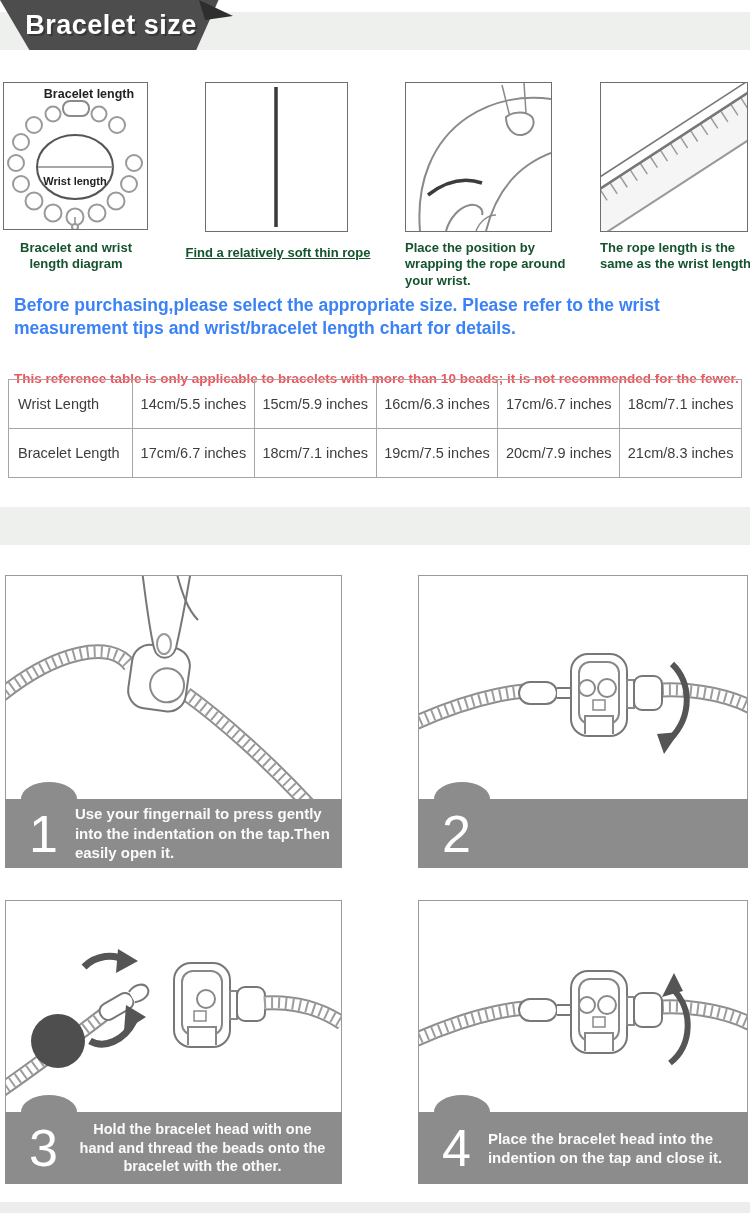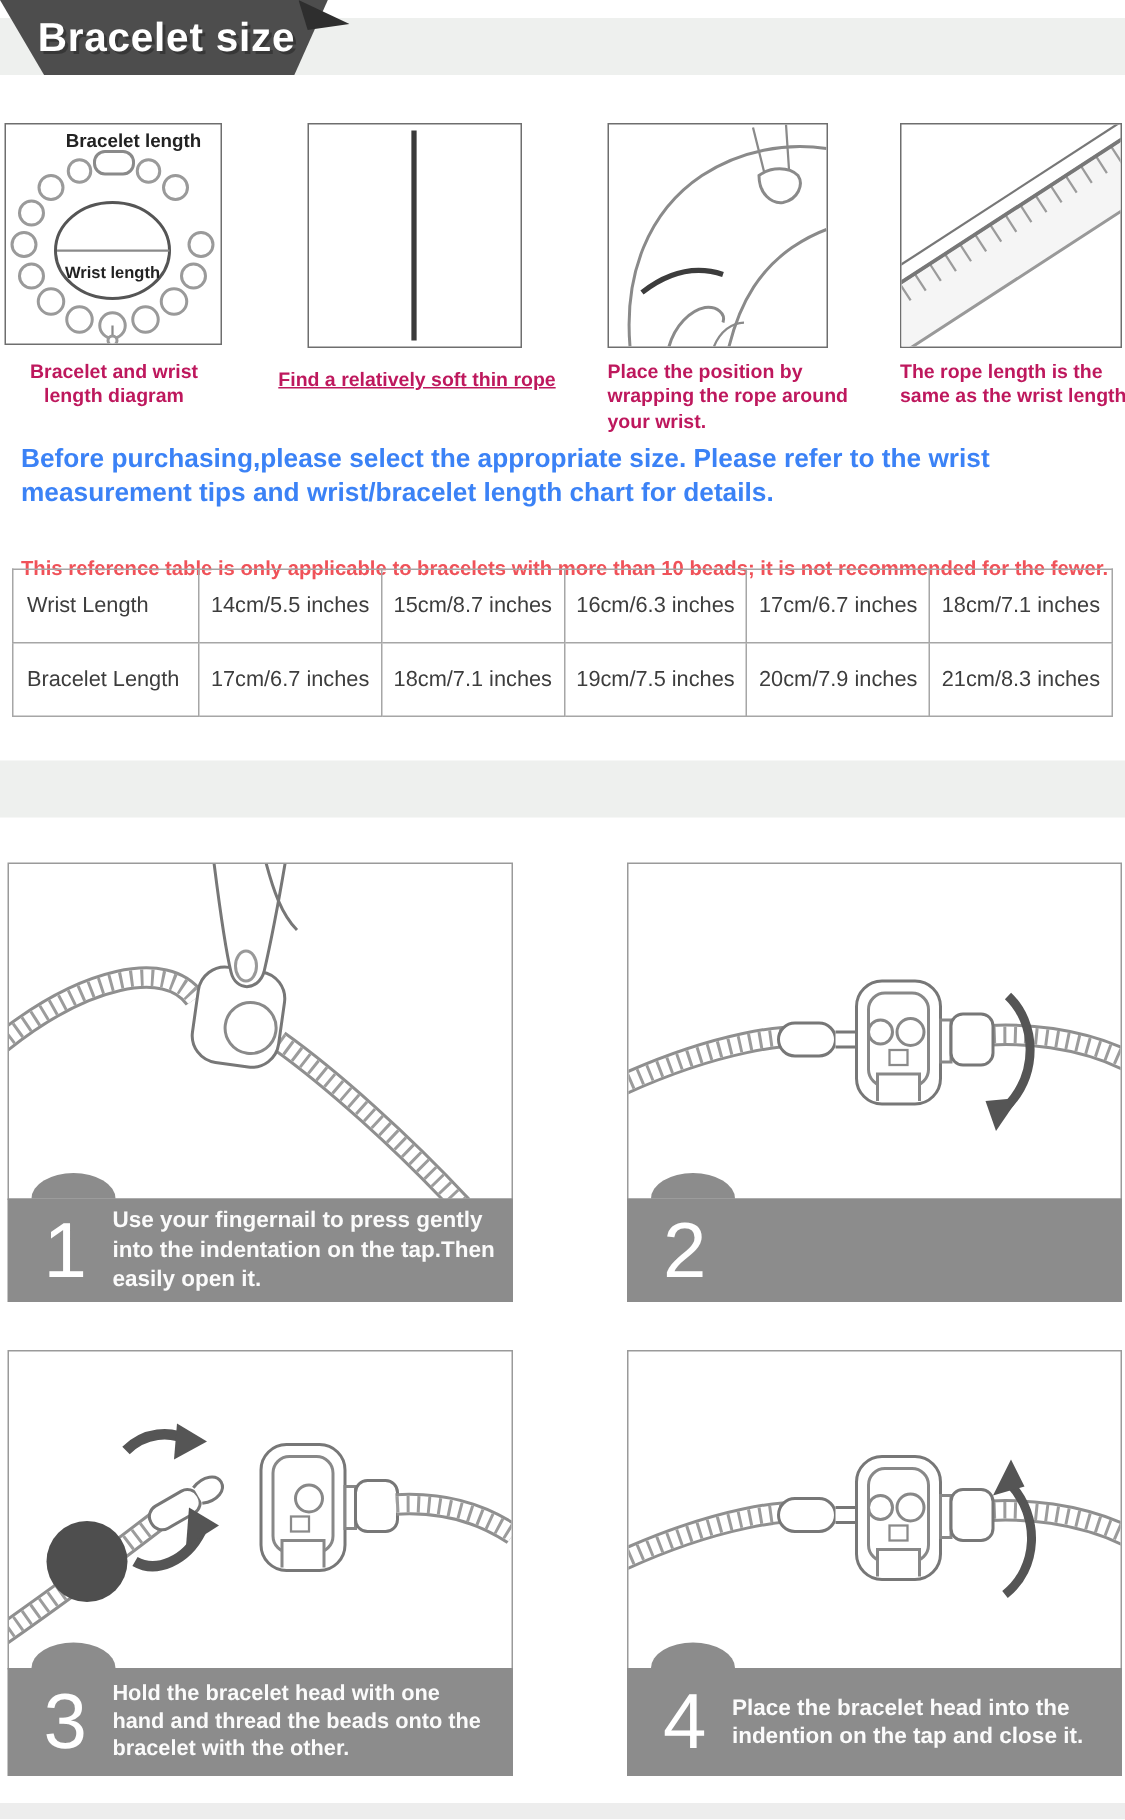--- a/index.html
+++ b/index.html
@@ -13,21 +13,21 @@
   .ribbon-body{position:absolute;left:0;top:0;width:235px;height:50px;background:#4d4d4d;
     clip-path:polygon(0 0,93% 0,83.5% 100%,12.5% 100%);}
   .ribbon-fold{position:absolute;left:199px;top:0;width:34px;height:20px;background:#2e2e2e;
     clip-path:polygon(0 0,100% 80%,18% 100%);}
   .ribbon-label{position:absolute;left:0;top:0;width:222px;height:50px;display:flex;align-items:center;justify-content:center;
     color:#fff;font-size:27px;font-weight:800;letter-spacing:.5px;text-shadow:2px 2px 0 rgba(0,0,0,.28);}
 
   
   .figrow{position:absolute;left:0;top:82px;width:750px;height:210px;}
   .figbox{position:absolute;top:0;height:148px;background:#fff;border:1px solid #6e6e6e;box-sizing:border-box;}
-  .figcap{position:absolute;font-size:13px;font-weight:700;color:#be185d;line-height:1.25;}
+  .figcap{position:absolute;font-size:13px;font-weight:700;color:#14532d;line-height:1.25;}
 
   
   .intro{position:absolute;left:14px;top:294px;width:722px;font-size:17.5px;font-weight:800;color:#3b82f6;line-height:1.3;}
   .warning{position:absolute;left:14px;top:351px;width:730px;font-size:13.5px;font-weight:700;color:#f05259;margin-top:20px;}
 
   
   .size-table{position:absolute;left:8px;top:379px;border-collapse:collapse;table-layout:fixed;width:734px;}
   .size-table td{border:1px solid #a6a6a6;height:48px;font-size:14.5px;color:#3d3d3d;text-align:center;padding:0 2px;}
   .size-table td.rowhead{text-align:left;padding-left:9px;width:112px;}
 
@@ -133,21 +133,21 @@
   </div>
 
   <div class="intro">Before purchasing,please select the appropriate size. Please refer to the wrist measurement tips and wrist/bracelet length chart for details.</div>
   <div class="warning">This reference table is only applicable to bracelets with more than 10 beads; it is not recommended for the fewer.</div>
 
   <table class="size-table">
     <tbody>
         <tr>
       <td class="rowhead">Wrist Length</td>
       <td>14cm/5.5 inches</td>
-      <td>15cm/8.7 inches</td>
+      <td>15cm/5.9 inches</td>
       <td>16cm/6.3 inches</td>
       <td>17cm/6.7 inches</td>
       <td>18cm/7.1 inches</td>
     </tr>
     <tr>
       <td class="rowhead">Bracelet Length</td>
       <td>17cm/6.7 inches</td>
       <td>18cm/7.1 inches</td>
       <td>19cm/7.5 inches</td>
       <td>20cm/7.9 inches</td>
@@ -237,21 +237,21 @@
         <rect x="224" y="90" width="7" height="28" class="fillwhite" style="stroke:#888"></rect>
         <rect x="231" y="86" width="28" height="34" rx="8" class="fillwhite"></rect>
         <path d="M258,102 C 292,100 318,110 336,122" class="rope-o"></path>
         <path d="M258,102 C 292,100 318,110 336,122" class="rope-i"></path>
         <path d="M258,102 C 292,100 318,110 336,122" class="rope-h"></path>
       </svg>
     </div>
     <div class="panel-bar" style="height:72px;">
       <div class="bump"></div>
       <div class="step-num">3</div>
-      <div class="step-text" style="font-size:14.5px;">Hold the bracelet head with one hand and thread the beads onto the bracelet with the other.</div>
+      <div class="step-text" style="font-size:14.5px;text-align:center;">Hold the bracelet head with one hand and thread the beads onto the bracelet with the other.</div>
     </div>
   </div>
 
   <div class="panel" style="left:418px;top:900px;width:330px;">
     <div class="panel-box" style="height:213px;">
       <svg width="328" height="211" viewBox="0 0 328 211">
         <path d="M-6,140 C 55,112 110,102 132,109" class="rope-o"></path>
         <path d="M-6,140 C 55,112 110,102 132,109" class="rope-i"></path>
         <path d="M-6,140 C 55,112 110,102 132,109" class="rope-h"></path>
         <path d="M222,108 C 262,102 305,109 334,124" class="rope-o"></path>

